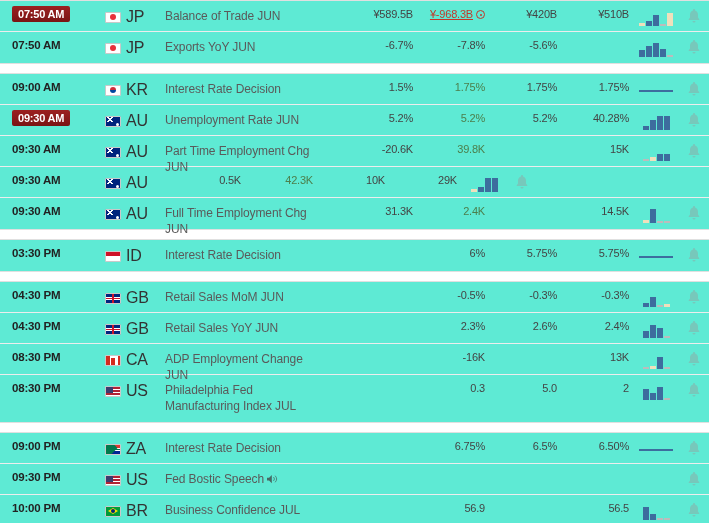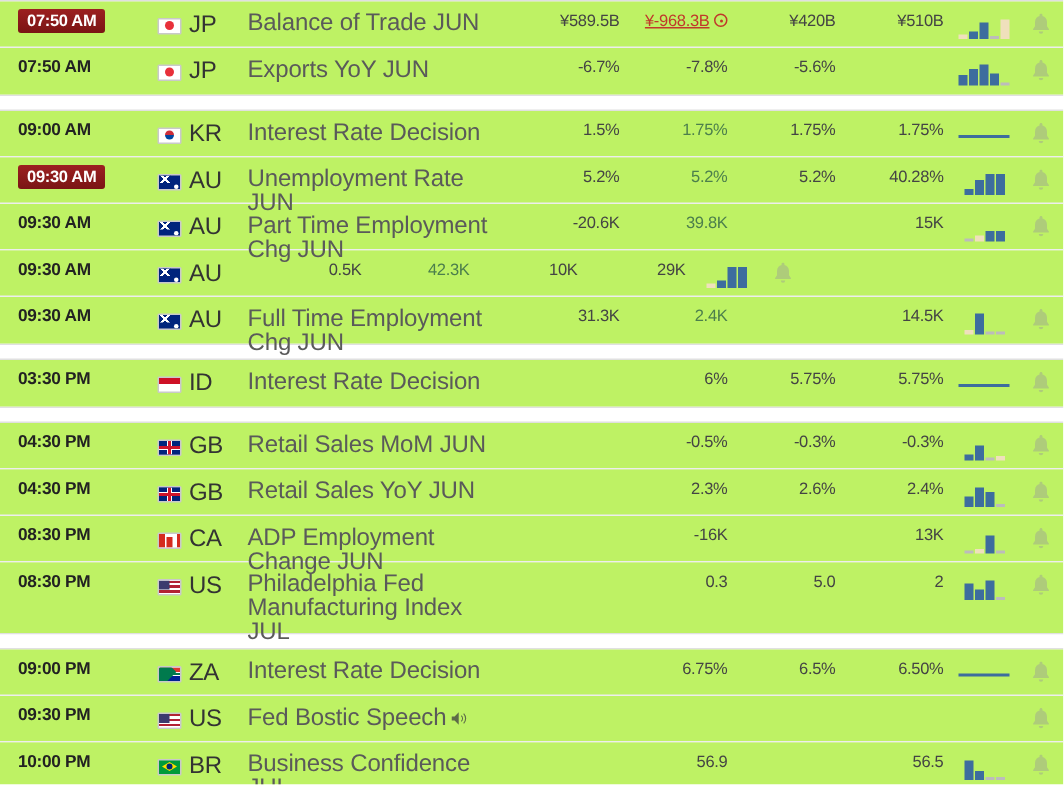--- a/index.html
+++ b/index.html
@@ -24,21 +24,21 @@
   }
   .section-gap {
     height: 9px;
     background: #ffffff;
   }
   .row {
     display: flex;
     align-items: flex-start;
     height: 31px;
     border-bottom: 1px solid #ededed;
-    background: #bef264;
+    background: #5eead4;
     padding-top: 7px;
   }
   .row.tall { height: 47px; }
   .row:last-child { border-bottom: none; }
 
   .c-time {
     width: 105px;
     flex: 0 0 105px;
     padding-left: 12px;
     font-size: 11.5px;
@@ -78,21 +78,21 @@
     overflow: hidden;
     border-radius: 1px;
   }
   .ccode {
     font-size: 16px;
     color: #333333;
     letter-spacing: -0.2px;
   }
   .c-event {
     flex: 1 1 auto;
-    font-size: 16px;
+    font-size: 12px;
     color: #5a5a5a;
     padding-left: 4px;
     padding-right: 6px;
     line-height: 16px;
     letter-spacing: -0.1px;
   }
   .c-val {
     flex: 0 0 72px;
     width: 72px;
     text-align: right;

